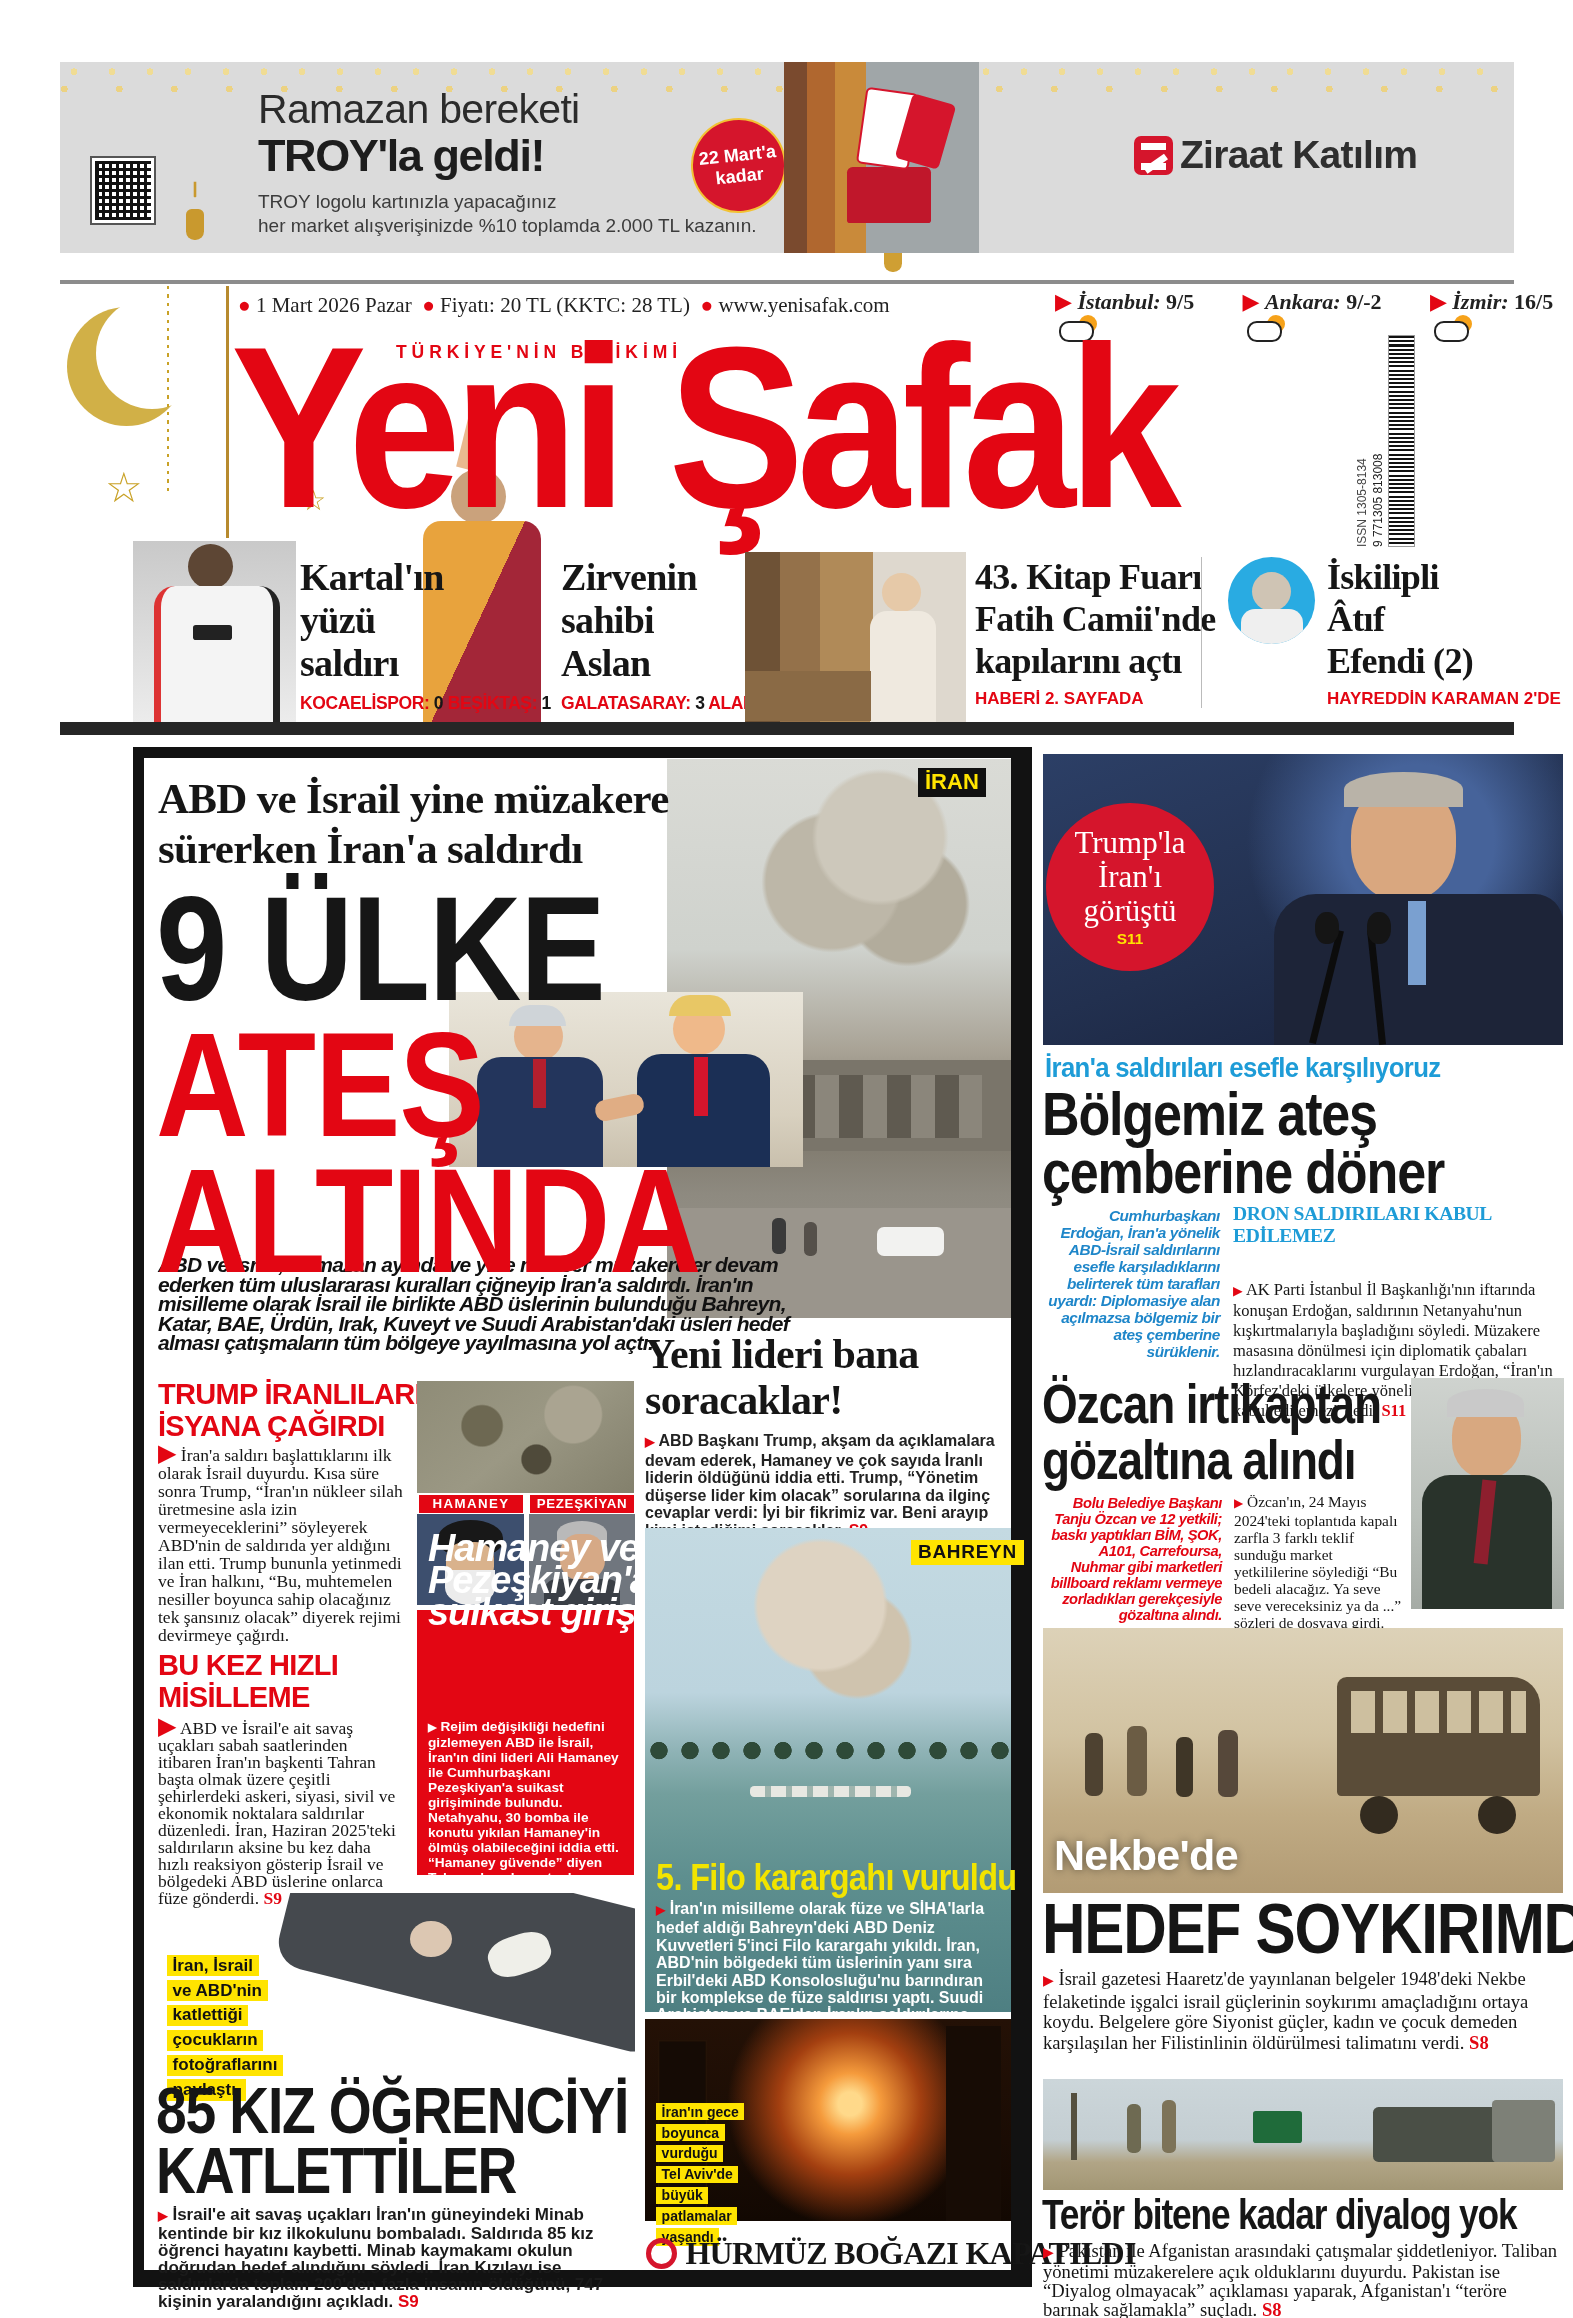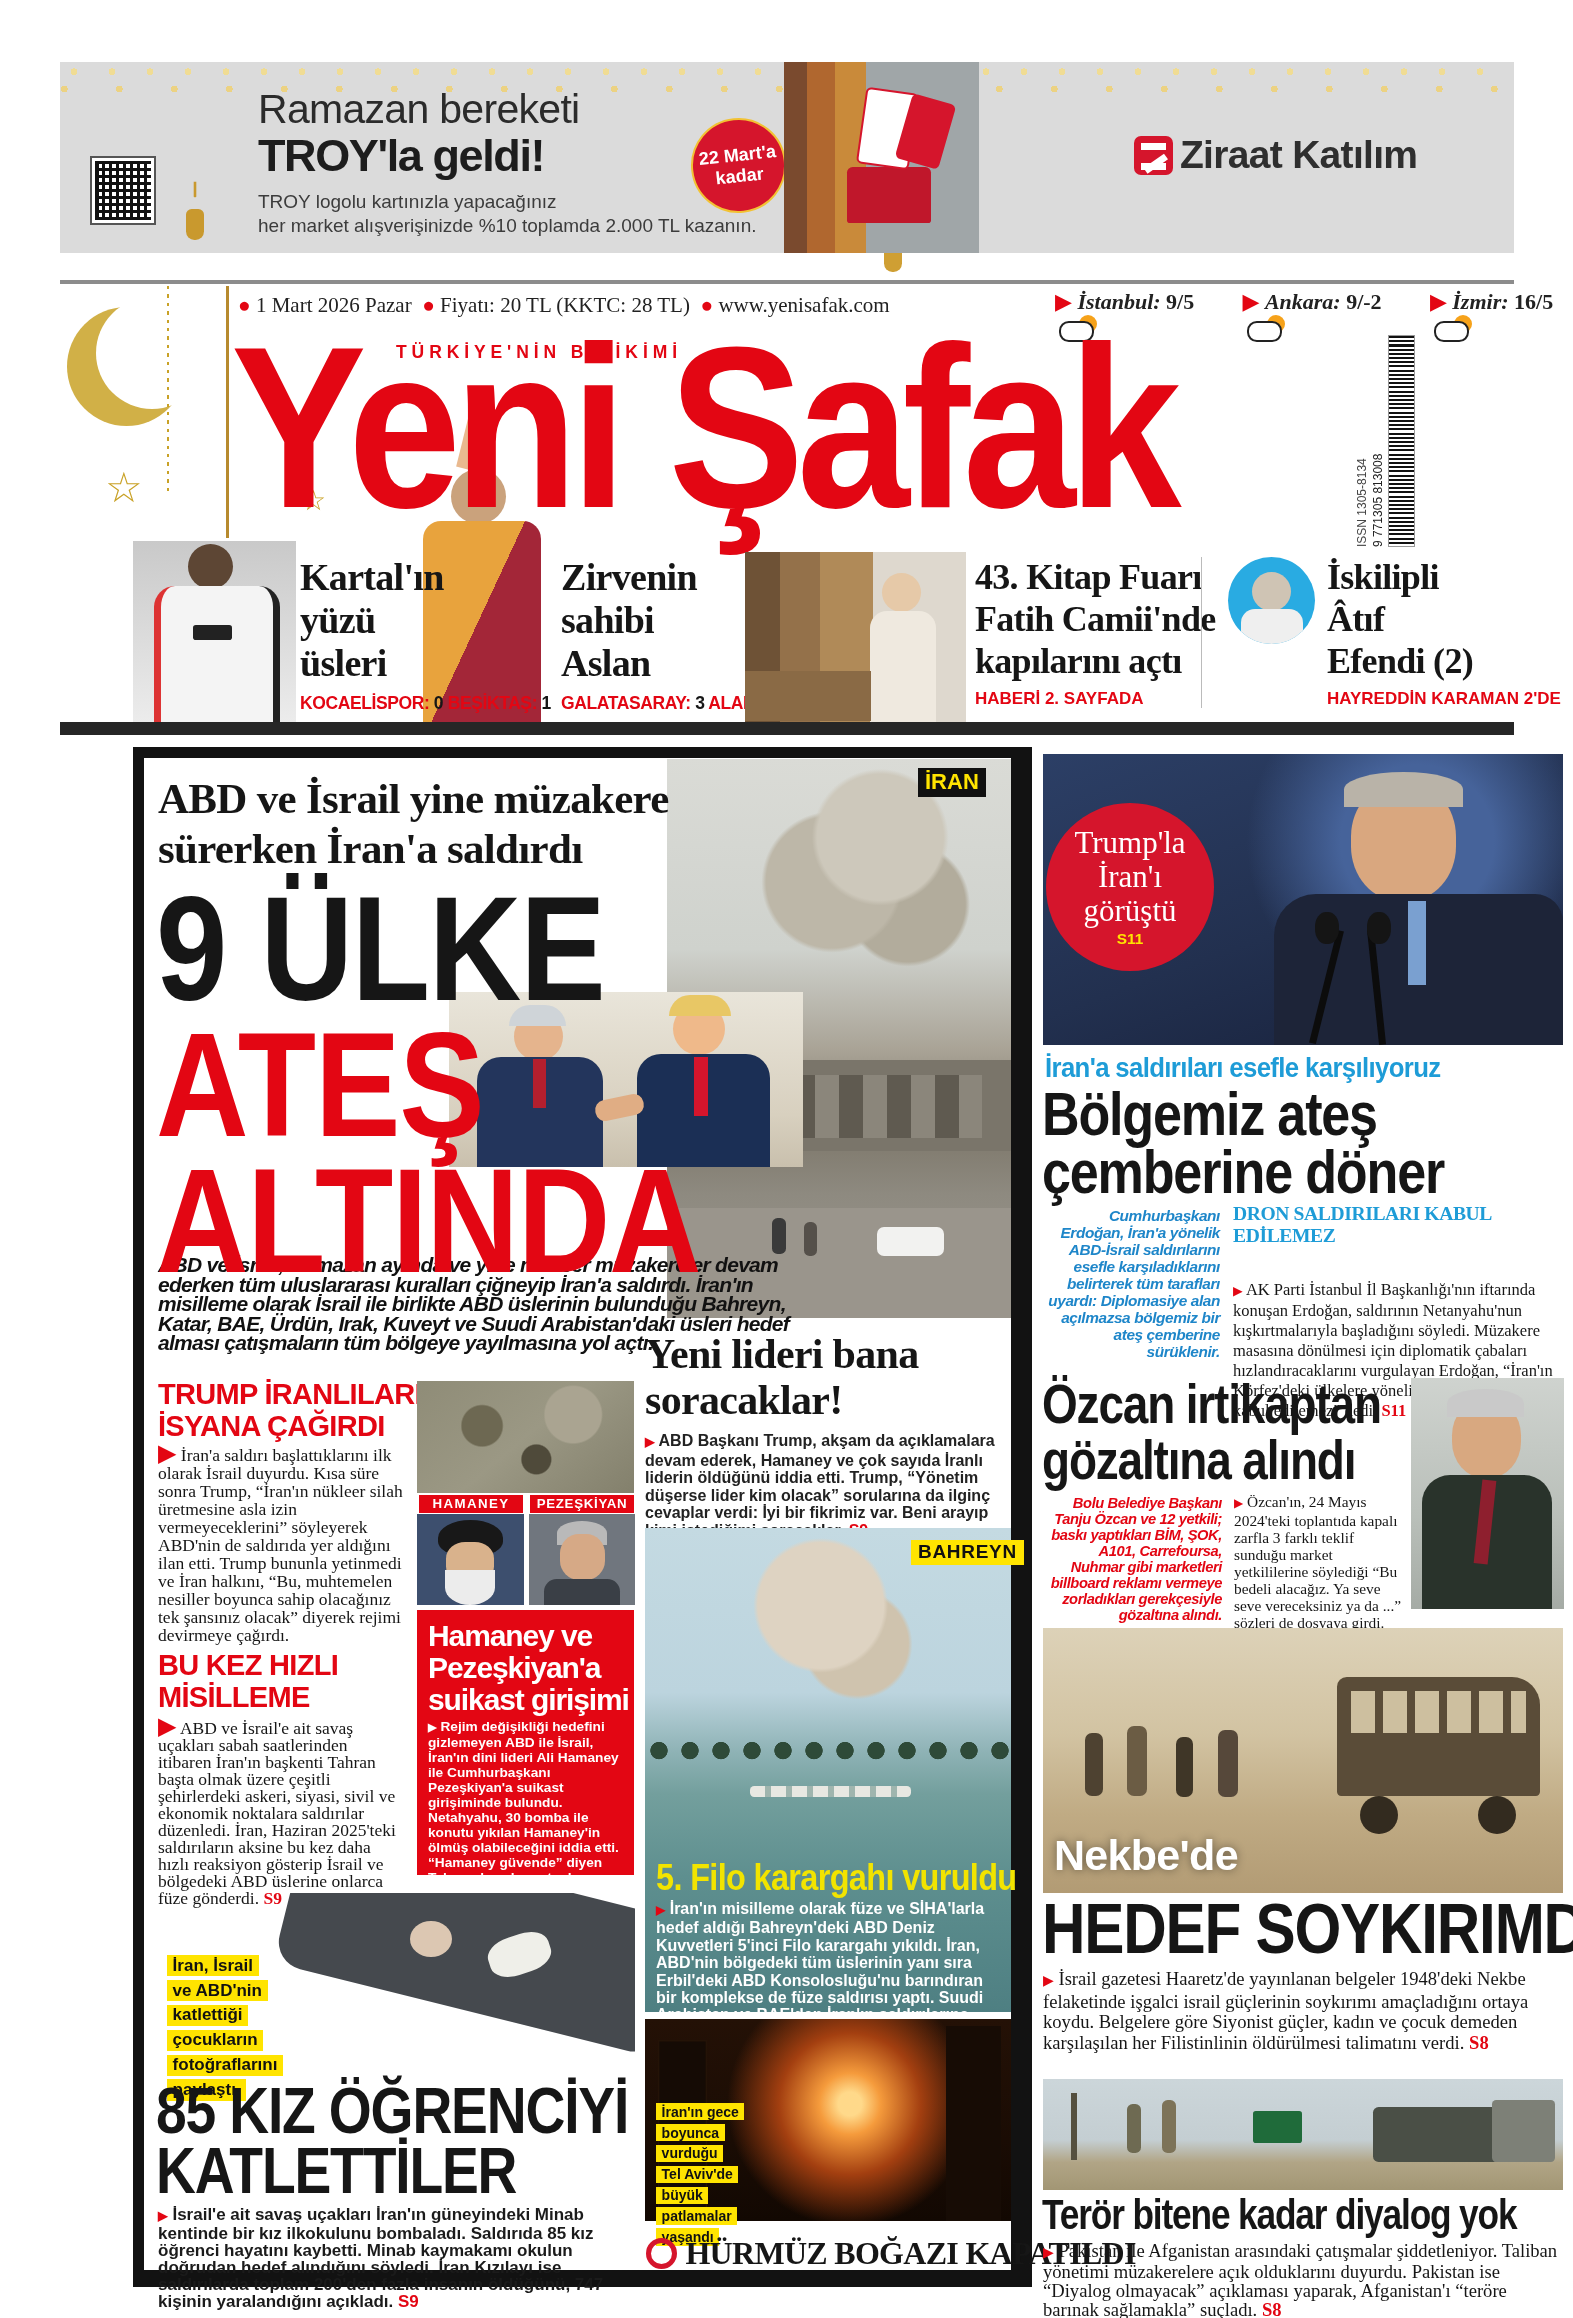--- a/index.html
+++ b/index.html
@@ -113,21 +113,21 @@
   <div class="abs" style="left:1388px;top:335px;width:25px;height:210px;background:repeating-linear-gradient(180deg,#111 0 2.1px,#fff 2.1px 4.2px);border:0.7px solid #999;"></div>
 
   <div class="photo" style="left:133px;top:541px;width:163px;height:181px;background:linear-gradient(180deg,#c9c9c9,#ececec);">
     <div class="abs" style="left:55px;top:2.8px;width:45px;height:45px;border-radius:50%;background:#5d4634;"></div>
     <div class="abs" style="left:21px;top:45px;width:112px;height:136px;border-radius:21px 21px 0 0;background:#f4f4f4;border-left:7px solid #d33;border-right:7px solid #222;"></div>
     <div class="abs" style="left:60px;top:84px;width:39px;height:15.4px;background:#222;border-radius:2.8px;"></div>
   </div>
   <div class="abs ser b" style="left:300px;top:556px;font-size:38px;line-height:43px;letter-spacing:-0.7px;">
     <div>Kartal'ın</div>
       <div>yüzü</div>
-      <div>üsleri</div>
+      <div>saldırı</div>
   </div>
   <div class="abs san scoreline" style="left:300px;top:693px;">
     <span class="red">KOCAELİSPOR:</span> <span>0</span>
     <span class="red">BEŞİKTAŞ:</span> <span>1</span>
   </div>
   <div class="abs ser b" style="left:561px;top:556px;font-size:38px;line-height:43px;letter-spacing:-0.7px;">
     <div>Zirvenin</div>
       <div>sahibi</div>
       <div>Aslan</div>
   </div>
@@ -234,21 +234,21 @@
     <div class="abs" style="left:21px;top:5.6px;width:65px;height:36px;border-radius:50% 50% 40% 40%;background:#181818;"></div>
     <div class="abs" style="left:29.4px;top:28px;width:48px;height:41px;border-radius:40%;background:#d9b28c;"></div>
     <div class="abs" style="left:28px;top:56px;width:50px;height:35px;border-radius:0 0 50% 50%;background:#ececec;"></div>
   </div>
   <div class="photo" style="left:529px;top:1514px;width:106px;height:91px;background:#70767e;">
     <div class="abs" style="left:28px;top:7px;width:50px;height:24px;border-radius:50% 50% 0 0;background:#b9b9b9;"></div>
     <div class="abs" style="left:31px;top:19.6px;width:45px;height:46px;border-radius:42%;background:#d6a986;"></div>
     <div class="abs" style="left:15.4px;top:65px;width:76px;height:27px;border-radius:12.6px 12.6px 0 0;background:#3a3f46;"></div>
   </div>
   <div class="abs" style="left:417px;top:1610px;width:217px;height:265px;background:#e30613;"></div>
-  <div class="abs san b wt" style="left:428px;top:1620px;font-size:30px;line-height:32px;letter-spacing:-1.1px;">
+  <div class="abs san b wt" style="left:428px;top:1532px;font-size:38px;line-height:32px;letter-spacing:-1.1px;font-style:italic;">
     <div>Hamaney ve</div>
       <div>Pezeşkiyan'a</div>
       <div>suikast girişimi</div>
   </div>
   <div class="abs san b wt" style="left:428px;top:1719px;width:198px;font-size:13.7px;line-height:15px;">
     <span style="font-size:11.2px;">▶</span>
     <span>Rejim değişikliği hedefini gizlemeyen ABD ile İsrail, İran'ın dini lideri Ali Hamaney ile Cumhurbaşkanı Pezeşkiyan'a suikast girişiminde bulundu. Netahyahu, 30 bomba ile konutu yıkılan Hamaney'in ölmüş olabileceğini iddia etti. “Hamaney güvende” diyen Tahran, bazı komutanların öldüğünü duyurdu.</span>
   </div>
 
   <div class="abs ser b" style="left:645px;top:1331px;font-size:42px;line-height:46px;letter-spacing:-0.7px;">

